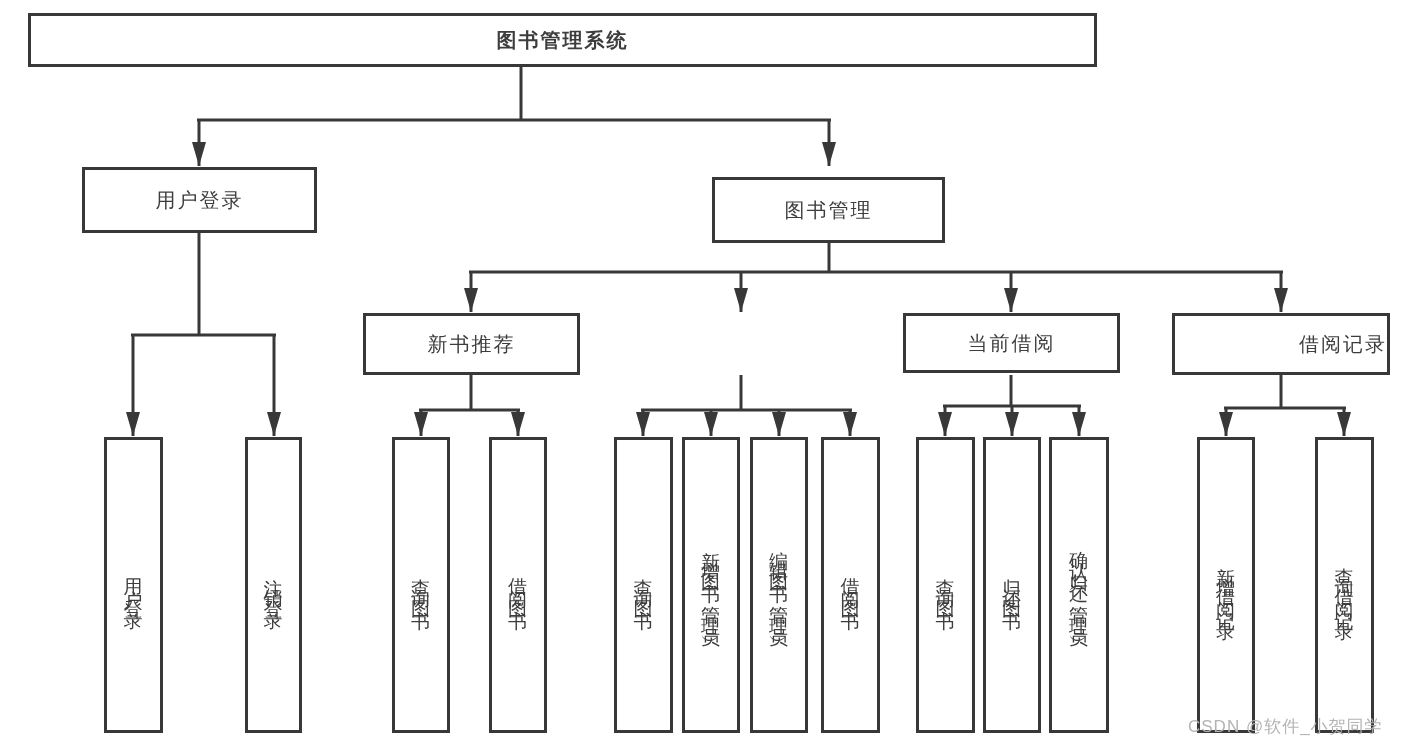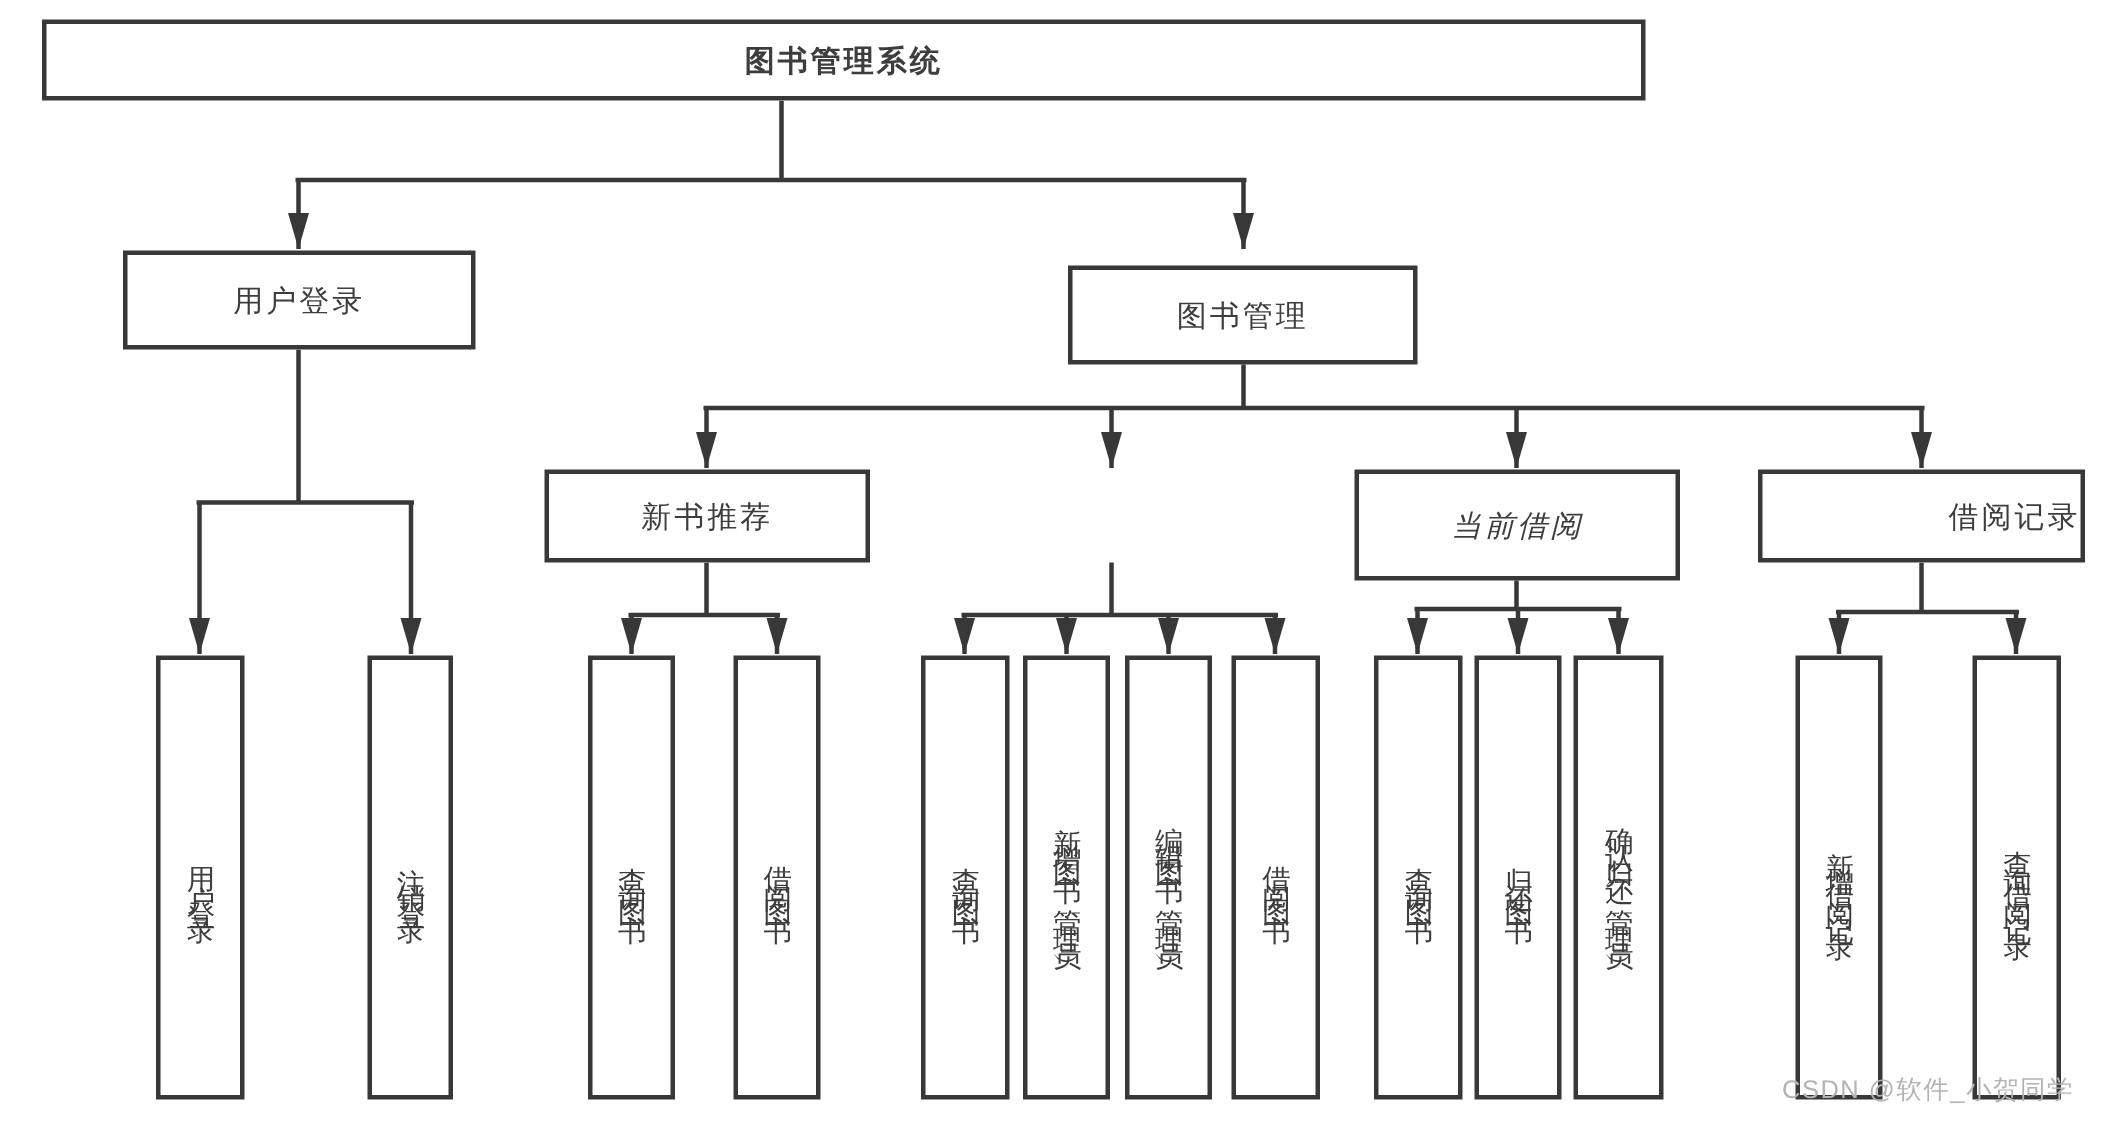--- a/index.html
+++ b/index.html
@@ -125,21 +125,21 @@
   <div class="box" style="left:82px; top:167px; width:235px; height:66px;">
     <span>用户登录</span>
   </div>
   <div class="box" style="left:712px; top:167px; width:233px; height:66px;margin-top:10px;">
     <span>图书管理</span>
   </div>
 
   <div class="box" style="left:363px; top:313px; width:217px; height:62px;">
     <span>新书推荐</span>
   </div>
-  <div class="box" style="left:903px; top:313px; width:217px; height:74px;font-style:italic;">
+  <div class="box" style="left:903px; top:313px; width:217px; height:60px;">
     <span>当前借阅</span>
   </div>
   <div class="box" style="left:1172px; top:313px; width:218px; height:62px;justify-content:flex-end;">
     <span>借阅记录</span>
   </div>
 
   <div class="box vbox" style="left:104px; top:437px; width:59px; height:296px;">
     <span class="vtext">用户登录</span>
   </div>
   <div class="box vbox" style="left:245px; top:437px; width:57px; height:296px;">

